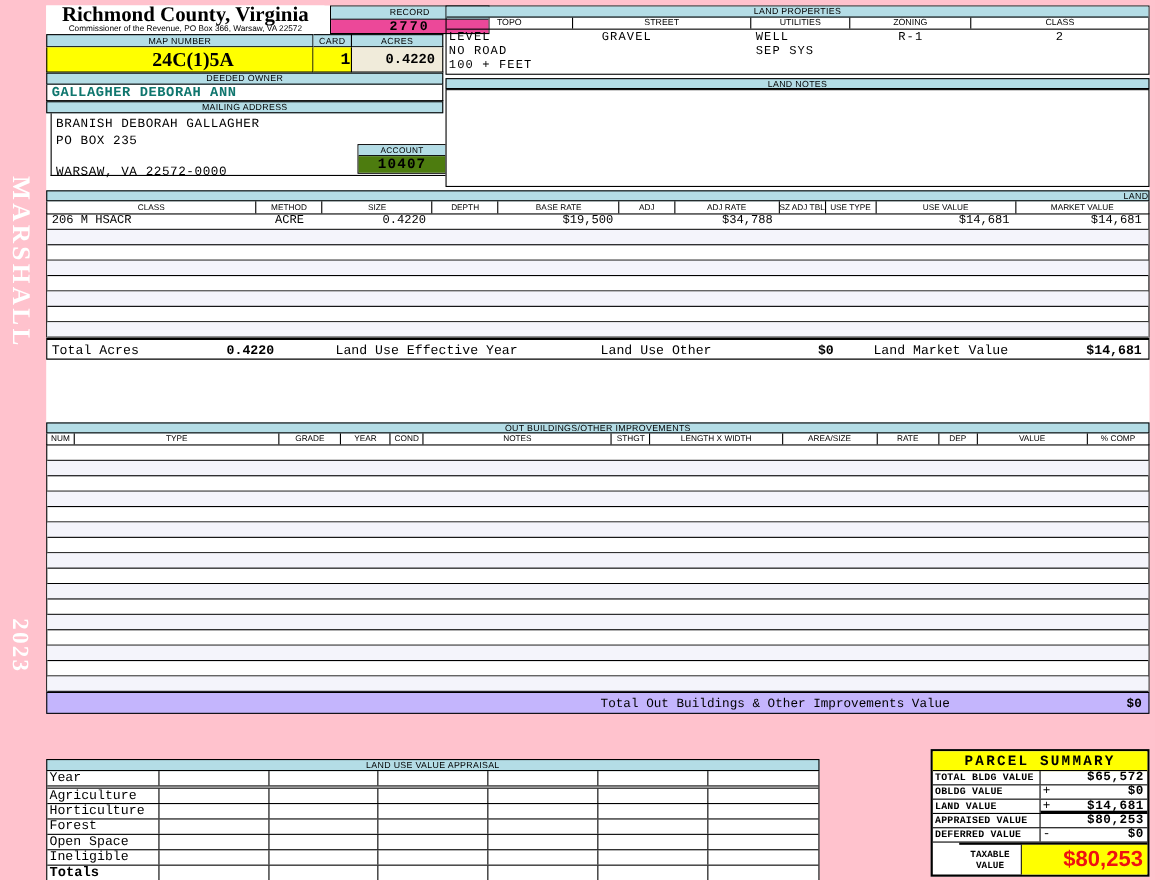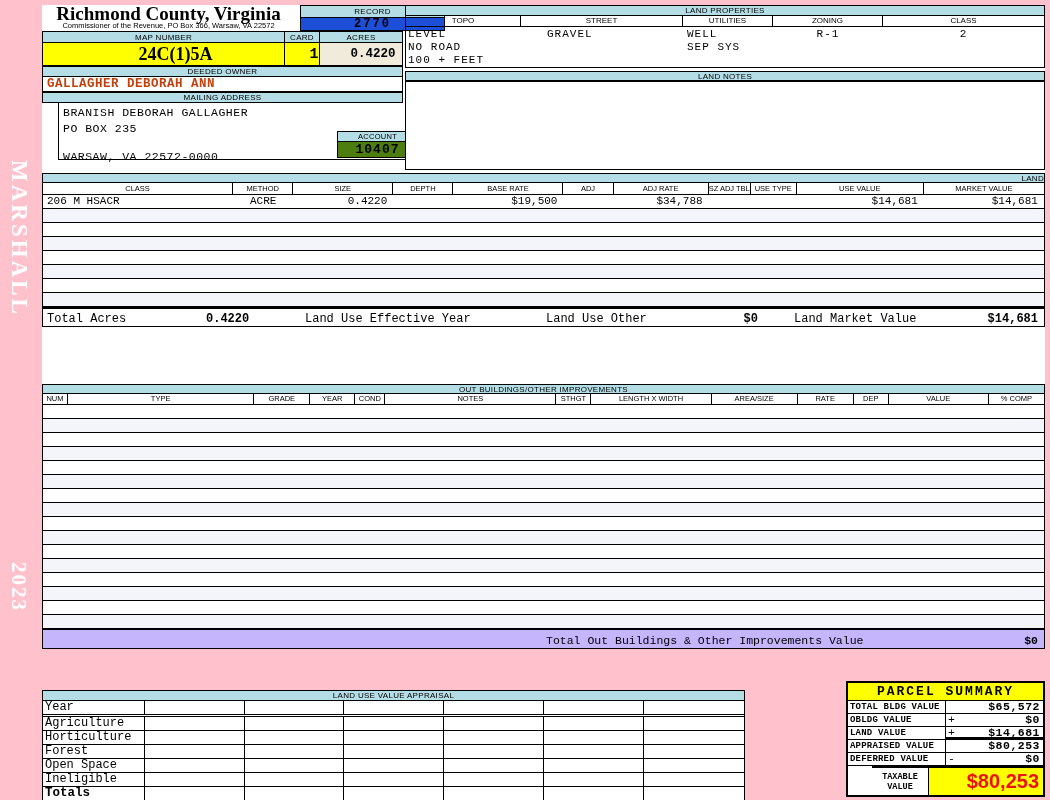--- a/index.html
+++ b/index.html
@@ -35,42 +35,42 @@
   }
 
   
   .title-box { position:absolute; left:0; top:0; width:253px; height:26px; text-align:center; background:#fff; }
   .county-title { font-family:"Liberation Serif","DejaVu Serif",serif; font-size:19px; line-height:17px; font-weight:600; }
   .county-subtitle { font-size:7.5px; line-height:8px; white-space:nowrap; }
 
   
   .record-box { position:absolute; left:258px; top:0; width:145px; height:26px; border:1px solid #000; }
   .record-box .bluebar { height:12px; border:none; border-bottom:1px solid #000; line-height:11px; }
-  .record-value { height:12px; background:#1d4ed8; text-align:center; font-weight:bold; font-size:12px; line-height:12px; letter-spacing:2px; }
+  .record-value { height:12px; background:#ec4899; text-align:center; font-weight:bold; font-size:12px; line-height:12px; letter-spacing:2px; }
 
   
   .mapnum-grid { position:absolute; left:0; top:26px; width:361px; height:35px; display:flex; }
   .mn-col { display:flex; flex-direction:column; }
   .mn-col .bluebar { height:12px; line-height:11px; }
   .mn-val { flex:1; border:1px solid #000; border-top:none; text-align:center; display:flex; align-items:center; justify-content:center;padding-left:24px; }
   .mn-map { width:243px; }
   .mn-card { width:35px; }
   .mn-card .bluebar, .mn-acres .bluebar { border-left:none; }
   .mn-card .mn-val, .mn-acres .mn-val { border-left:none; }
   .mn-acres { width:83px; }
   .v-map  { background:#FFFF00; font-family:"Liberation Serif","DejaVu Serif",serif; font-weight:bold; font-size:18px; }
   .v-card { background:#FFFF00; font-weight:bold; font-size:15px; }
   .v-acres{ background:#F0EBDA; font-weight:bold; font-size:12.5px; }
 
   
   .owner-bar   { position:absolute; left:0; top:61px; width:361px; height:11px; line-height:10px; }
   .owner-value { position:absolute; left:0; top:72px; width:361px; height:15px; border:1px solid #000; border-top:none;
-                 color:#c2410c; font-weight:bold; font-size:12.5px; line-height:14px; padding-left:4px; letter-spacing:.5px; }
+                 color:#0f766e; font-weight:bold; font-size:12.5px; line-height:14px; padding-left:4px; letter-spacing:.5px; }
   .mailing-bar { position:absolute; left:0; top:87px; width:361px; height:11px; line-height:10px; }
-  .mailing-box { position:absolute; left:16px; top:98px; width:361px; height:57px; border:1px solid #000; border-top:none; }
+  .mailing-box { position:absolute; left:4px; top:98px; width:361px; height:57px; border:1px solid #000; border-top:none; }
   .addr-line { position:absolute; left:4px; font-size:11.5px; letter-spacing:.5px; white-space:nowrap; }
   .addr-1 { top:3px; } .addr-2 { top:19px; } .addr-3 { top:47px; }
   .account-box { position:absolute; right:0; bottom:1px; width:81px; border:1px solid #000; }
   .account-box .bluebar { height:10px; border:none; border-bottom:1px solid #000; line-height:9px; font-size:7.5px; }
   .account-value { height:15px; text-align:center; font-weight:bold; font-size:13px; line-height:15px; letter-spacing:1px; background:#4d7c0f; }
 
   
   .landprops { position:absolute; left:363px; top:0; width:640px; height:63px; border:1px solid #000; }
   .landprops .bluebar { height:10px; border:none; border-bottom:1px solid #000; }
   .lp-header { display:flex; height:11px; border-bottom:1px solid #000; }

